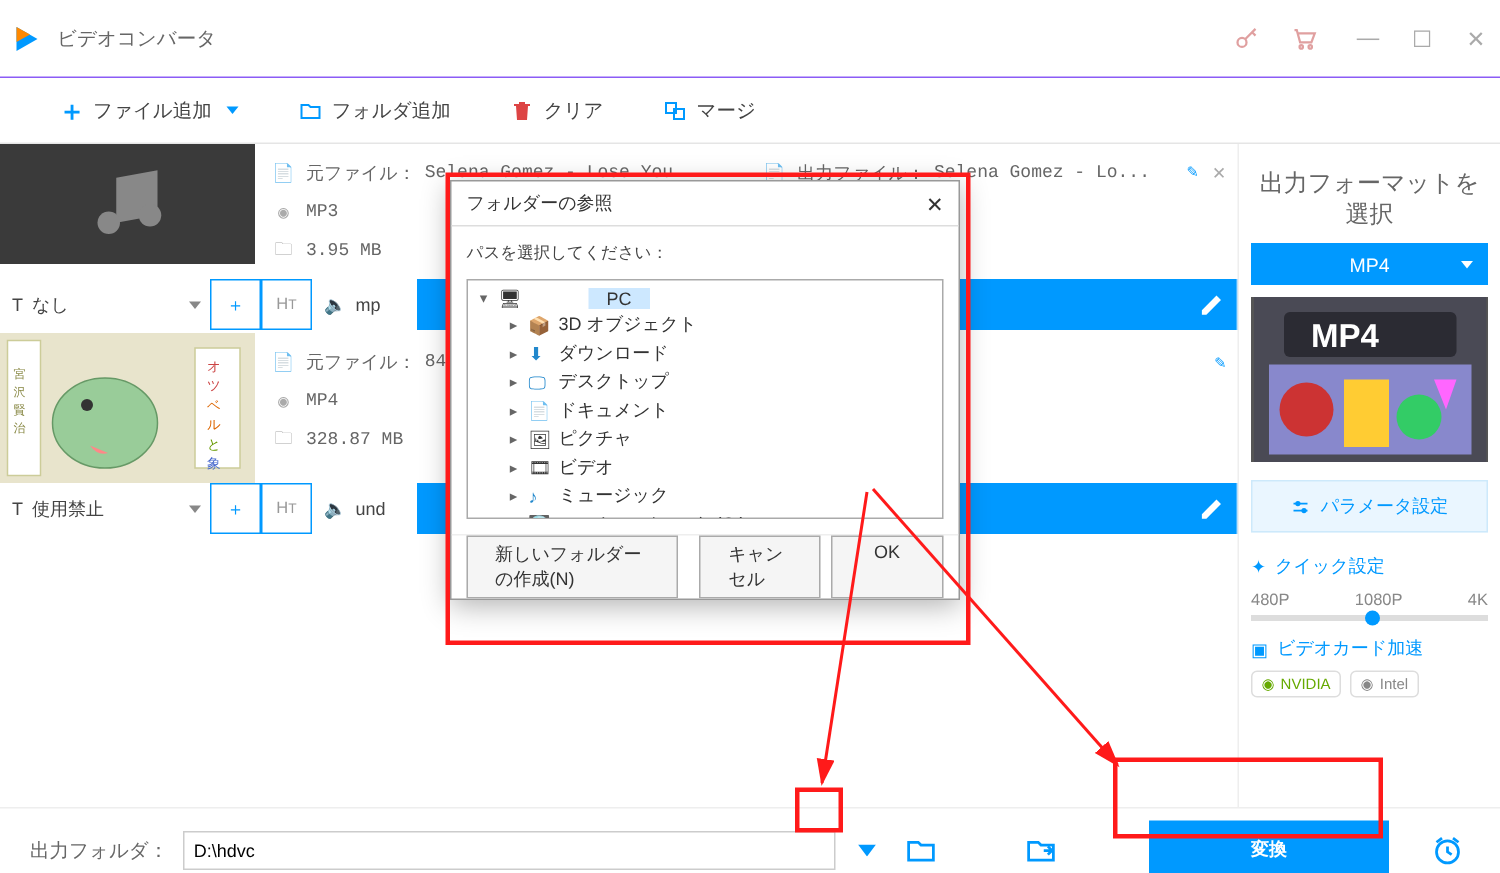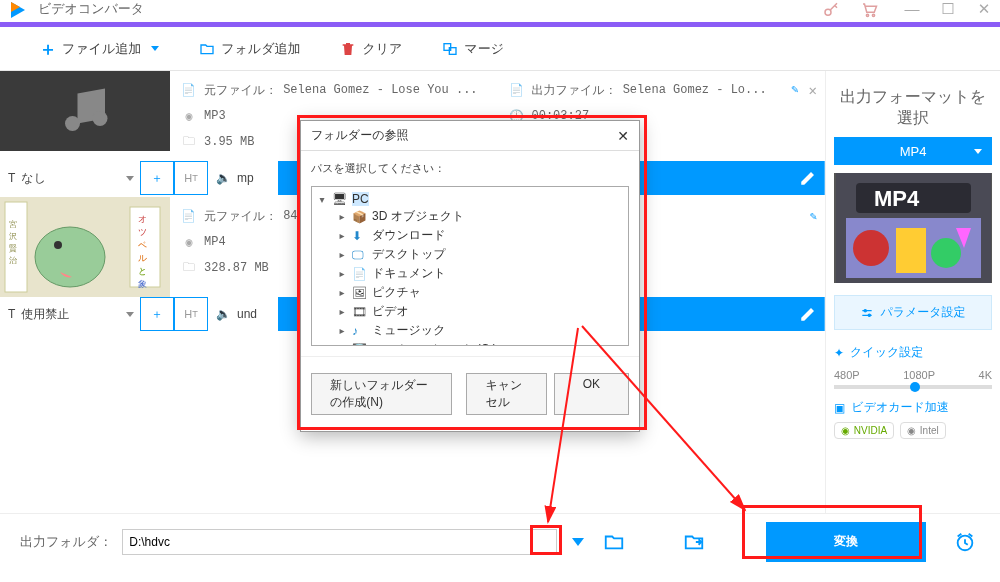--- a/index.html
+++ b/index.html
@@ -1,18 +1,18 @@
 <!DOCTYPE html>
 <html><head>
 <meta charset="utf-8">
 <style>
   * { box-sizing: border-box; margin: 0; padding: 0; }
   body { font-family: "Segoe UI", Meiryo, sans-serif; font-size: 12px; background: #fff; color: #333; width: 1000px; height: 582px; overflow: hidden; position: relative; }
   
-  .titlebar { height: 27px; display: flex; align-items: flex-start; padding: 0 8px; border-bottom: 5px solid #8b5cf6; position: relative; }
+  .titlebar { height: 52px; display: flex; align-items: center; padding: 0 8px; border-bottom: 1px solid #8b5cf6; position: relative; }
   .titlebar .logo { width: 20px; height: 20px; margin-right: 10px; }
   .titlebar .title { color: #666; font-size: 13px; flex: 1; }
   .titlebar .controls { display: flex; gap: 18px; align-items: center; }
   .titlebar .controls .ico { width: 20px; height: 20px; color: #bbb; cursor: pointer; display:flex; align-items:center; justify-content:center; }
   .titlebar .winbtns { display:flex; gap: 20px; margin-left: 25px; }
   .titlebar .winbtns span { width: 16px; text-align: center; color:#aaa; cursor:pointer; font-size:15px; }
 
   .toolbar { height: 44px; display: flex; align-items: center; padding: 0 40px; border-bottom: 1px solid #e5e5e5; gap: 40px; }
   .tbtn { display: flex; align-items: center; gap: 6px; color: #444; cursor:pointer; font-size: 13px; }
   .tbtn .icosq { width:16px; height:16px; display:flex; align-items:center; justify-content:center; }
@@ -61,21 +61,21 @@
   
   .dialog { position:absolute; left:300px; top:120px; width:340px; background:#fff; border:1px solid #999; box-shadow:0 4px 18px rgba(0,0,0,.3); z-index:20; }
   .dialog .dtitle { height:30px; display:flex; align-items:center; padding:0 10px; font-size:12px; border-bottom:1px solid #ddd; }
   .dialog .dtitle .dclose { margin-left:auto; cursor:pointer; font-size:14px; }
   .dialog .dbody { padding:10px; }
   .dialog .dmsg { font-size:11px; margin-bottom:10px; color:#444; }
   .dialog .tree { border:1px solid #aaa; height:160px; overflow:auto; font-size:12px; padding:4px; }
   .dialog .tree .node { display:flex; align-items:center; gap:4px; padding:1px 0; cursor:pointer; }
   .dialog .tree .exp { width:12px; text-align:center; color:#666; font-size:10px; }
   .dialog .tree .fico { width:16px; height:14px; display:inline-block; }
-  .dialog .dfoot { display:flex; gap:7px; padding:16px 10px; border-top:1px solid #eee; }
+  .dialog .dfoot { display:flex; gap:7px; padding:0 10px; border-top:1px solid #eee; }
   .dialog .dbtn { border:1px solid #aaa; padding:3px 18px; font-size:12px; cursor:pointer; background:#f5f5f5; }
   .dialog .dfoot .sp { flex:1; }
 
   .annot { position:absolute; border:3px solid #ff1a1a; z-index:50; pointer-events:none; }
 
   svg { display:block; }
 </style>
 </head>
 <body>
 
@@ -378,21 +378,21 @@
   <div class="dtitle">
     <span>フォルダーの参照</span>
     <span class="dclose">✕</span>
   </div>
   <div class="dbody">
     <div class="dmsg">パスを選択してください：</div>
     <div class="tree">
       <div class="node">
           <span class="exp">▾</span>
           <span class="fico">🖥</span>
-          <span style="background:#cde8ff; padding:0 0;">PC</span>
+          <span style="background:#cde8ff; padding:0 12px;margin-left:40px;">PC</span>
         </div>
       <div class="node" style="padding-left:20px;">
           <span class="exp">▸</span>
           <span class="fico">📦</span>
           <span>3D オブジェクト</span>
         </div>
       <div class="node" style="padding-left:20px;">
           <span class="exp">▸</span>
           <span class="fico" style="color:#28c;">⬇</span>
           <span>ダウンロード</span>

